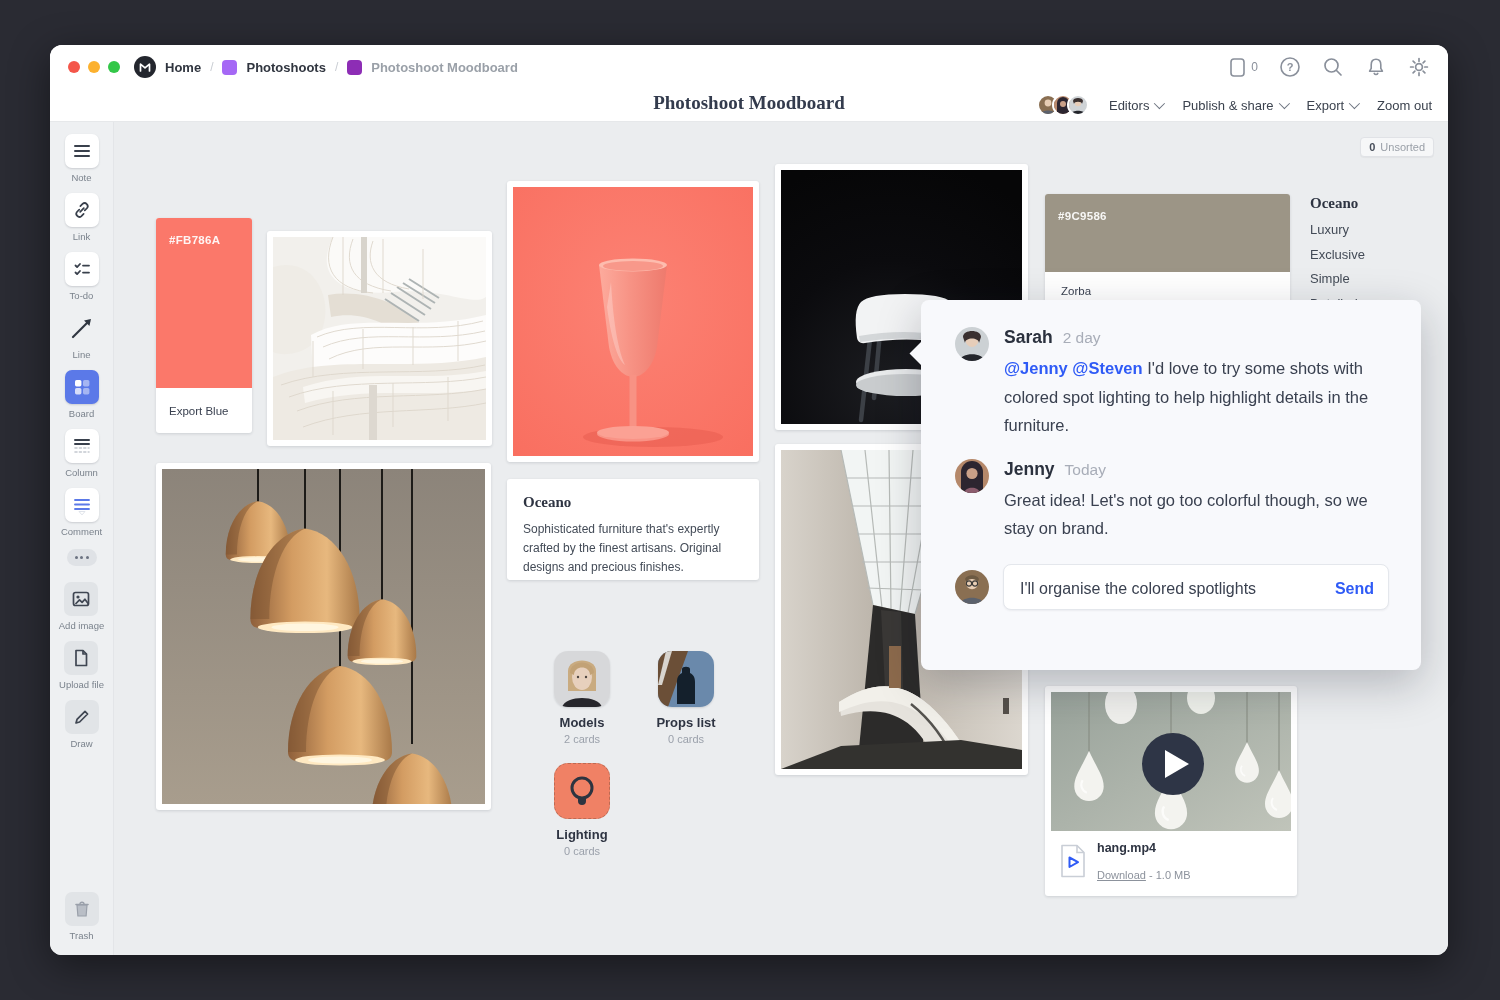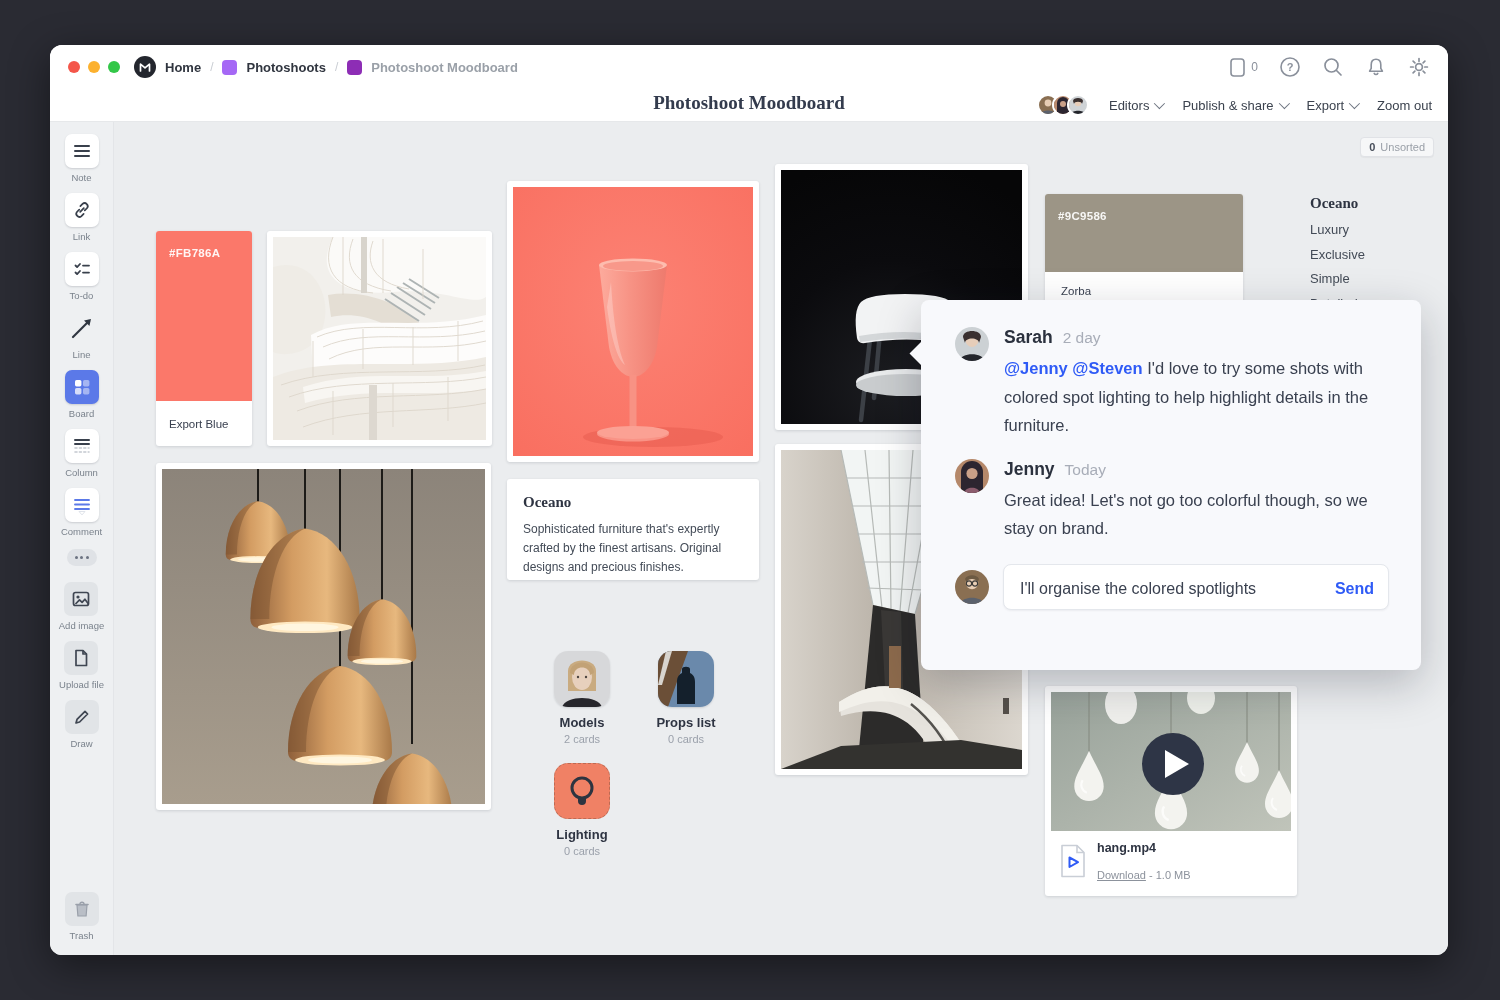--- a/index.html
+++ b/index.html
@@ -357,21 +357,21 @@
     </div>
   </div>
 
   <div class="canvas">
 
     <div class="unsorted-badge">
       <b>0</b>
       <span>Unsorted</span>
     </div>
 
-    <div class="abs card" style="left:42px; top:109px; width:96px; height:215px;">
+    <div class="abs card" style="left:42px; top:96px; width:96px; height:215px;">
       <div style="height:170px; background:#FB786A; border-radius:3px 3px 0 0;">
         <div class="swatch-hex">#FB786A</div>
       </div>
       <div style="height:45px; display:flex; align-items:center; padding-left:13px;">
         <span class="swatch-name">Export Blue</span>
       </div>
     </div>
 
     <div class="abs card imgcard" style="left:153px; top:109px; width:225px; height:215px;">
       <svg width="213" height="203" viewBox="0 0 213 203">
@@ -475,21 +475,21 @@
         <polygon points="100,160 120,162 122,240 104,238" fill="#3a3836"></polygon>
         <path d="M58 252 C110 218 150 238 196 318 L158 319 C136 262 100 254 60 266 Z" fill="#e6e3dd"></path>
         <path d="M58 252 C110 218 150 238 196 318 l-8 1 C142 248 106 240 58 262 Z" fill="#f2f0ea"></path>
         <path d="M130 254 C150 270 166 292 176 318" stroke="#55534f" stroke-width="2.4" fill="none"></path>
         <rect x="108" y="196" width="12" height="42" fill="#8c6a4c"></rect>
         <rect x="222" y="248" width="6" height="16" fill="#55504a"></rect>
         <polygon points="0,319 241,319 241,300 180,290 60,296" fill="#33322f"></polygon>
       </svg>
     </div>
 
-    <div class="abs card" style="left:931px; top:72px; width:198px; height:115px;">
+    <div class="abs card" style="left:931px; top:72px; width:245px; height:115px;">
       <div style="height:78px; background:#9C9586; border-radius:3px 3px 0 0;">
         <div class="swatch-hex">#9C9586</div>
       </div>
       <div style="height:37px; display:flex; align-items:center; padding-left:16px;">
         <span class="swatch-name">Zorba</span>
       </div>
     </div>
 
     <div class="abs" style="left:1196px; top:73px; width:130px;">
       <div class="kw-title">Oceano</div>

